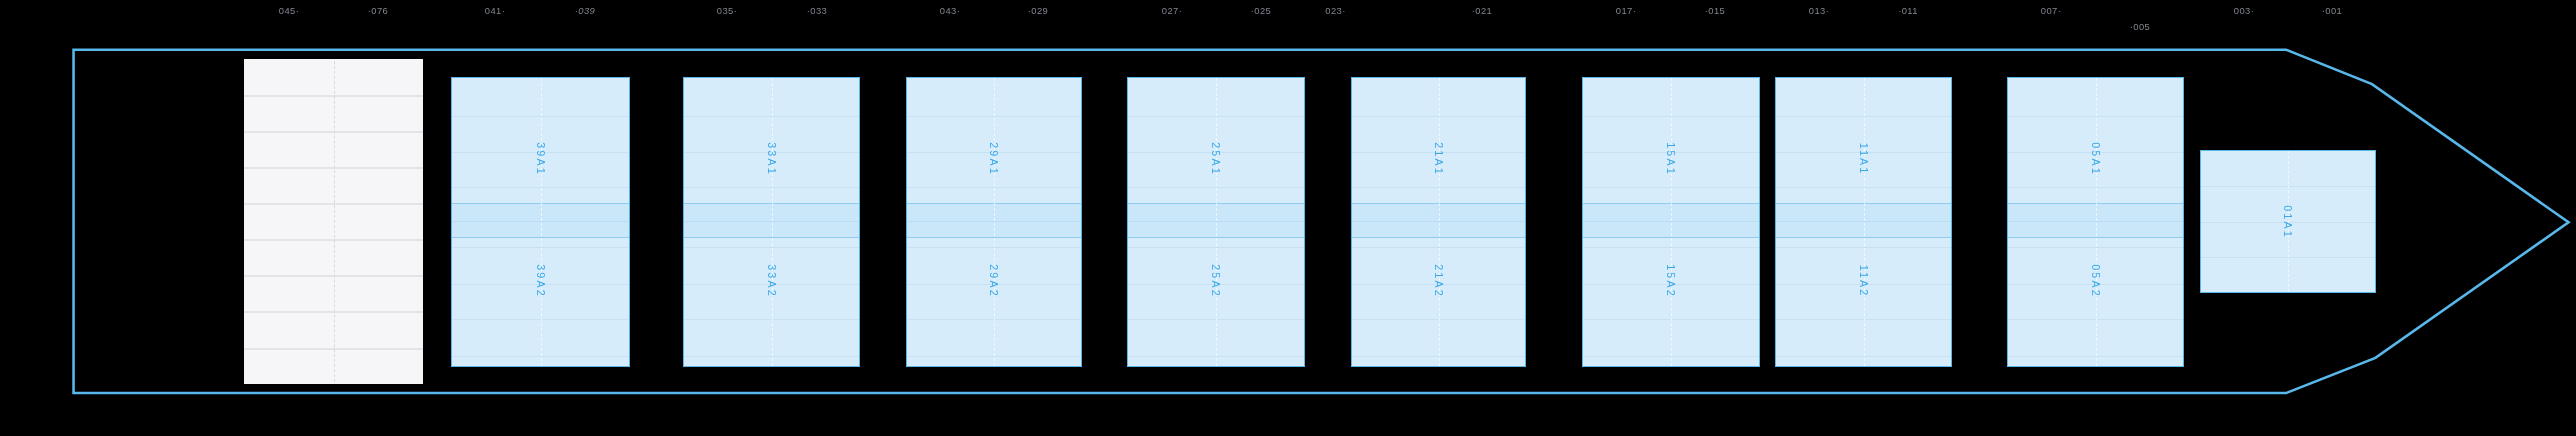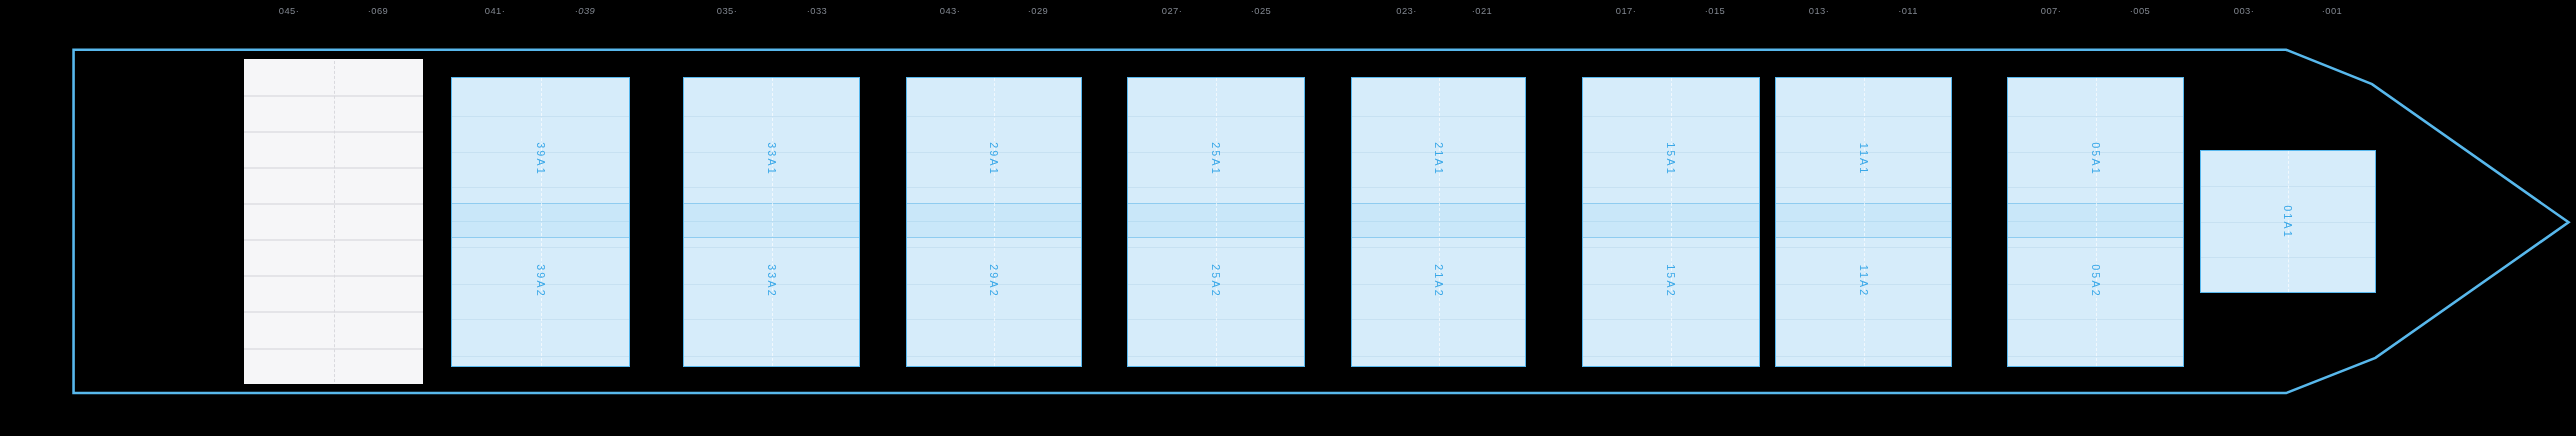--- a/index.html
+++ b/index.html
@@ -49,37 +49,37 @@
 </style>
 </head>
 <body>
 
 <div id="canvas">
   <svg id="hull-svg" width="2576" height="436" viewBox="0 0 3000 508">
     <polygon id="hull-poly" fill="none" stroke-linejoin="miter" points="85,58 2663,58 2763,98 2992,259 2767,417 2663,458 85,458" stroke="#58b8ec" stroke-width="3"></polygon>
   </svg>
   <div id="axis-row">
       <span class="axis-label" style="left: 289px;">045·</span>
-      <span class="axis-label" style="left: 378px;">·069</span>
+      <span class="axis-label" style="left: 378px;">·076</span>
       <span class="axis-label" style="left: 495px;">041·</span>
       <span class="axis-label" style="left: 585px; font-style: italic;">·039</span>
       <span class="axis-label" style="left: 727px;">035·</span>
       <span class="axis-label" style="left: 817px;">·033</span>
       <span class="axis-label" style="left: 950px;">043·</span>
       <span class="axis-label" style="left: 1038px;">·029</span>
       <span class="axis-label" style="left: 1172px;">027·</span>
       <span class="axis-label" style="left: 1261px;">·025</span>
-      <span class="axis-label" style="left: 1386px; padding-left: 41px;">023·</span>
+      <span class="axis-label" style="left: 1315px; padding-left: 41px;">023·</span>
       <span class="axis-label" style="left: 1482px;">·021</span>
       <span class="axis-label" style="left: 1626px; text-align: center;">017·</span>
       <span class="axis-label" style="left: 1715px;">·015</span>
       <span class="axis-label" style="left: 1819px;">013·</span>
       <span class="axis-label" style="left: 1908px;">·011</span>
       <span class="axis-label" style="left: 2051px;">007·</span>
-      <span class="axis-label" style="left: 2140px;">·005</span>
+      <span class="axis-label" style="left: 2140px; margin-top: 16px;">·005</span>
       <span class="axis-label" style="left: 2244px;">003·</span>
       <span class="axis-label" style="left: 2332px;">·001</span>
     </div>
   <div id="blocks">
       <div class="grid-block" style="left: 244px; top: 59px; width: 179px; height: 325px;">
         <div class="grid-sep" style="top: 36px;"></div>
         <div class="grid-sep" style="top: 72px;"></div>
         <div class="grid-sep" style="top: 108px;"></div>
         <div class="grid-sep" style="top: 144px;"></div>
         <div class="grid-sep" style="top: 180px;"></div>

